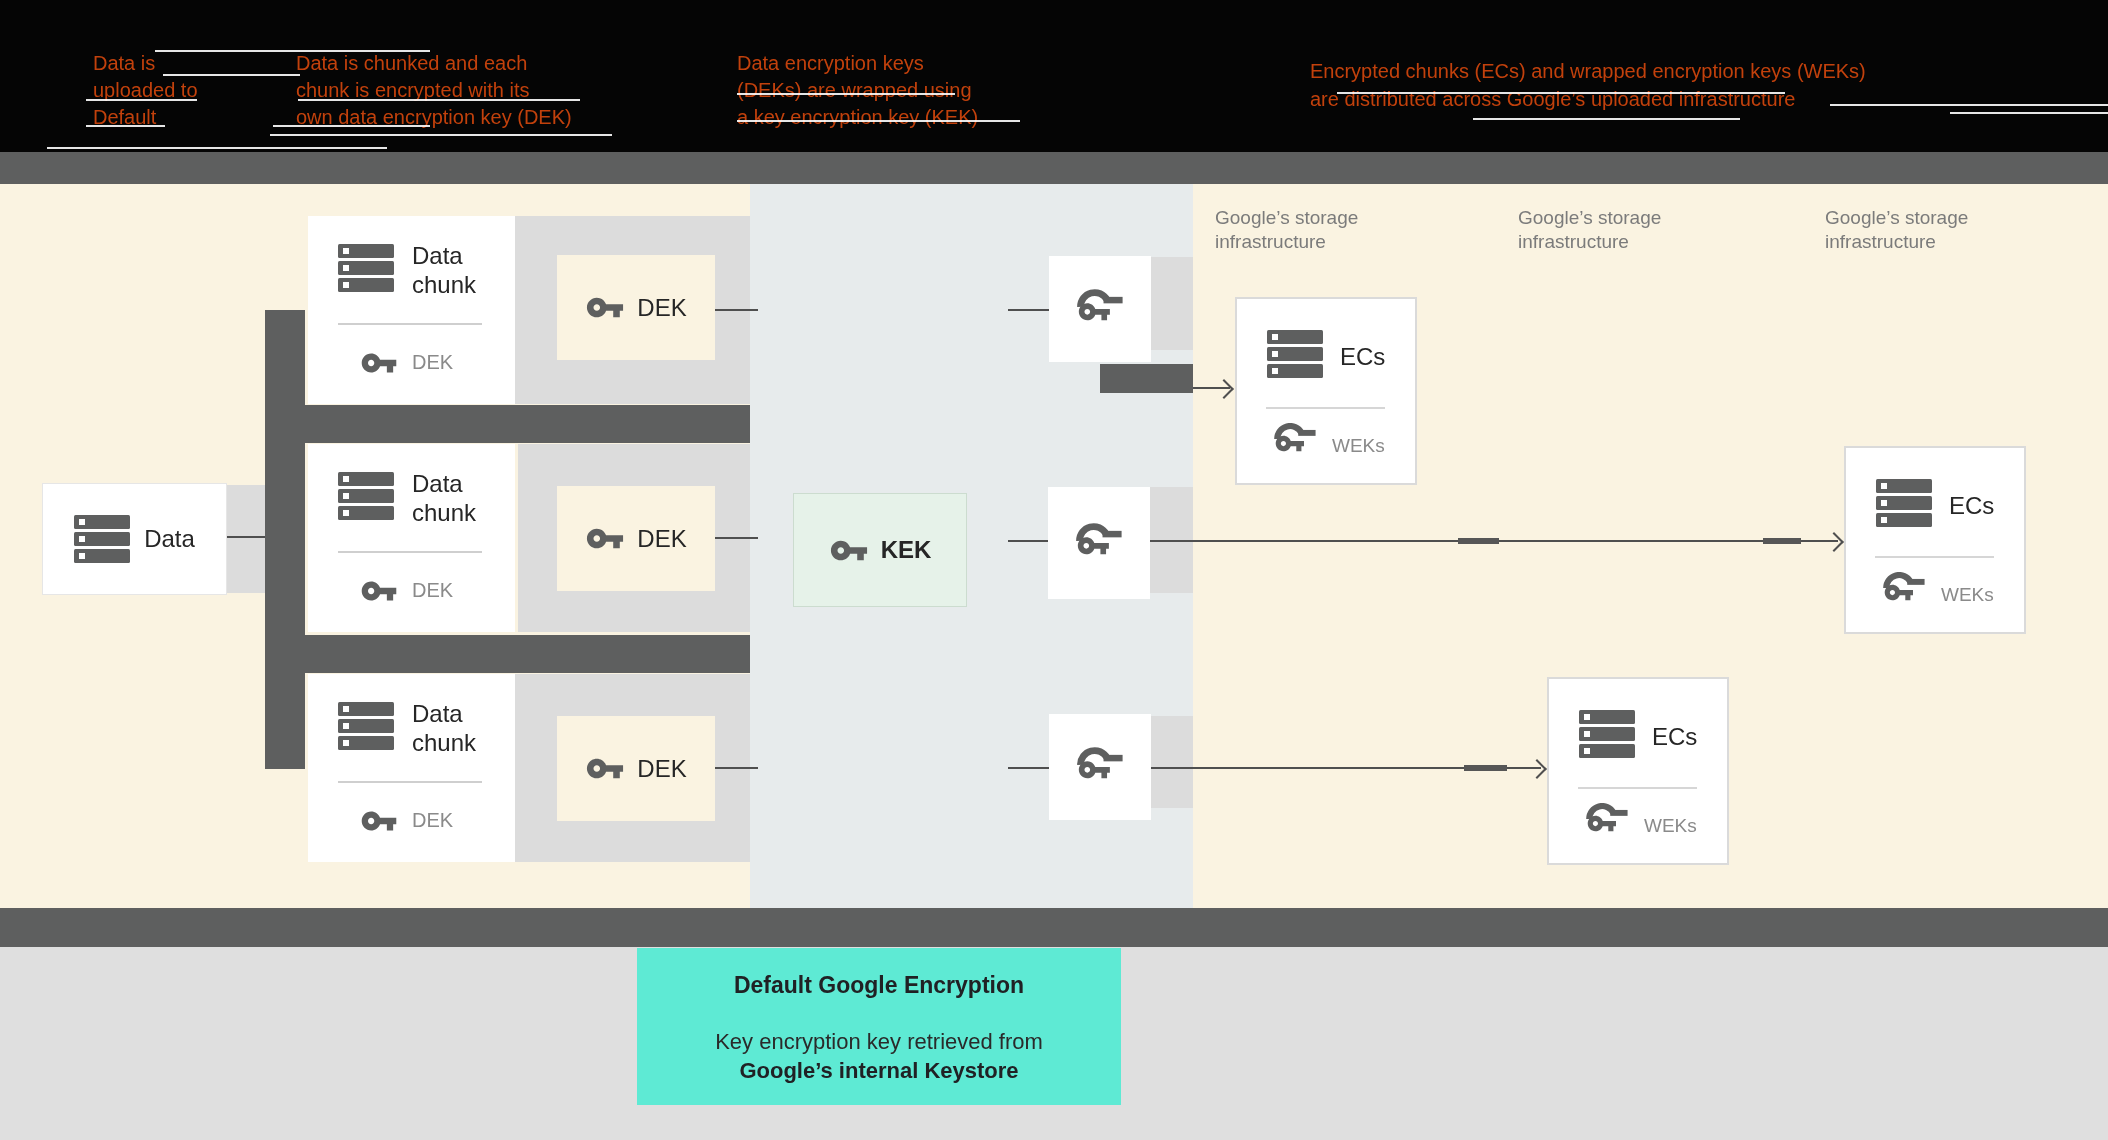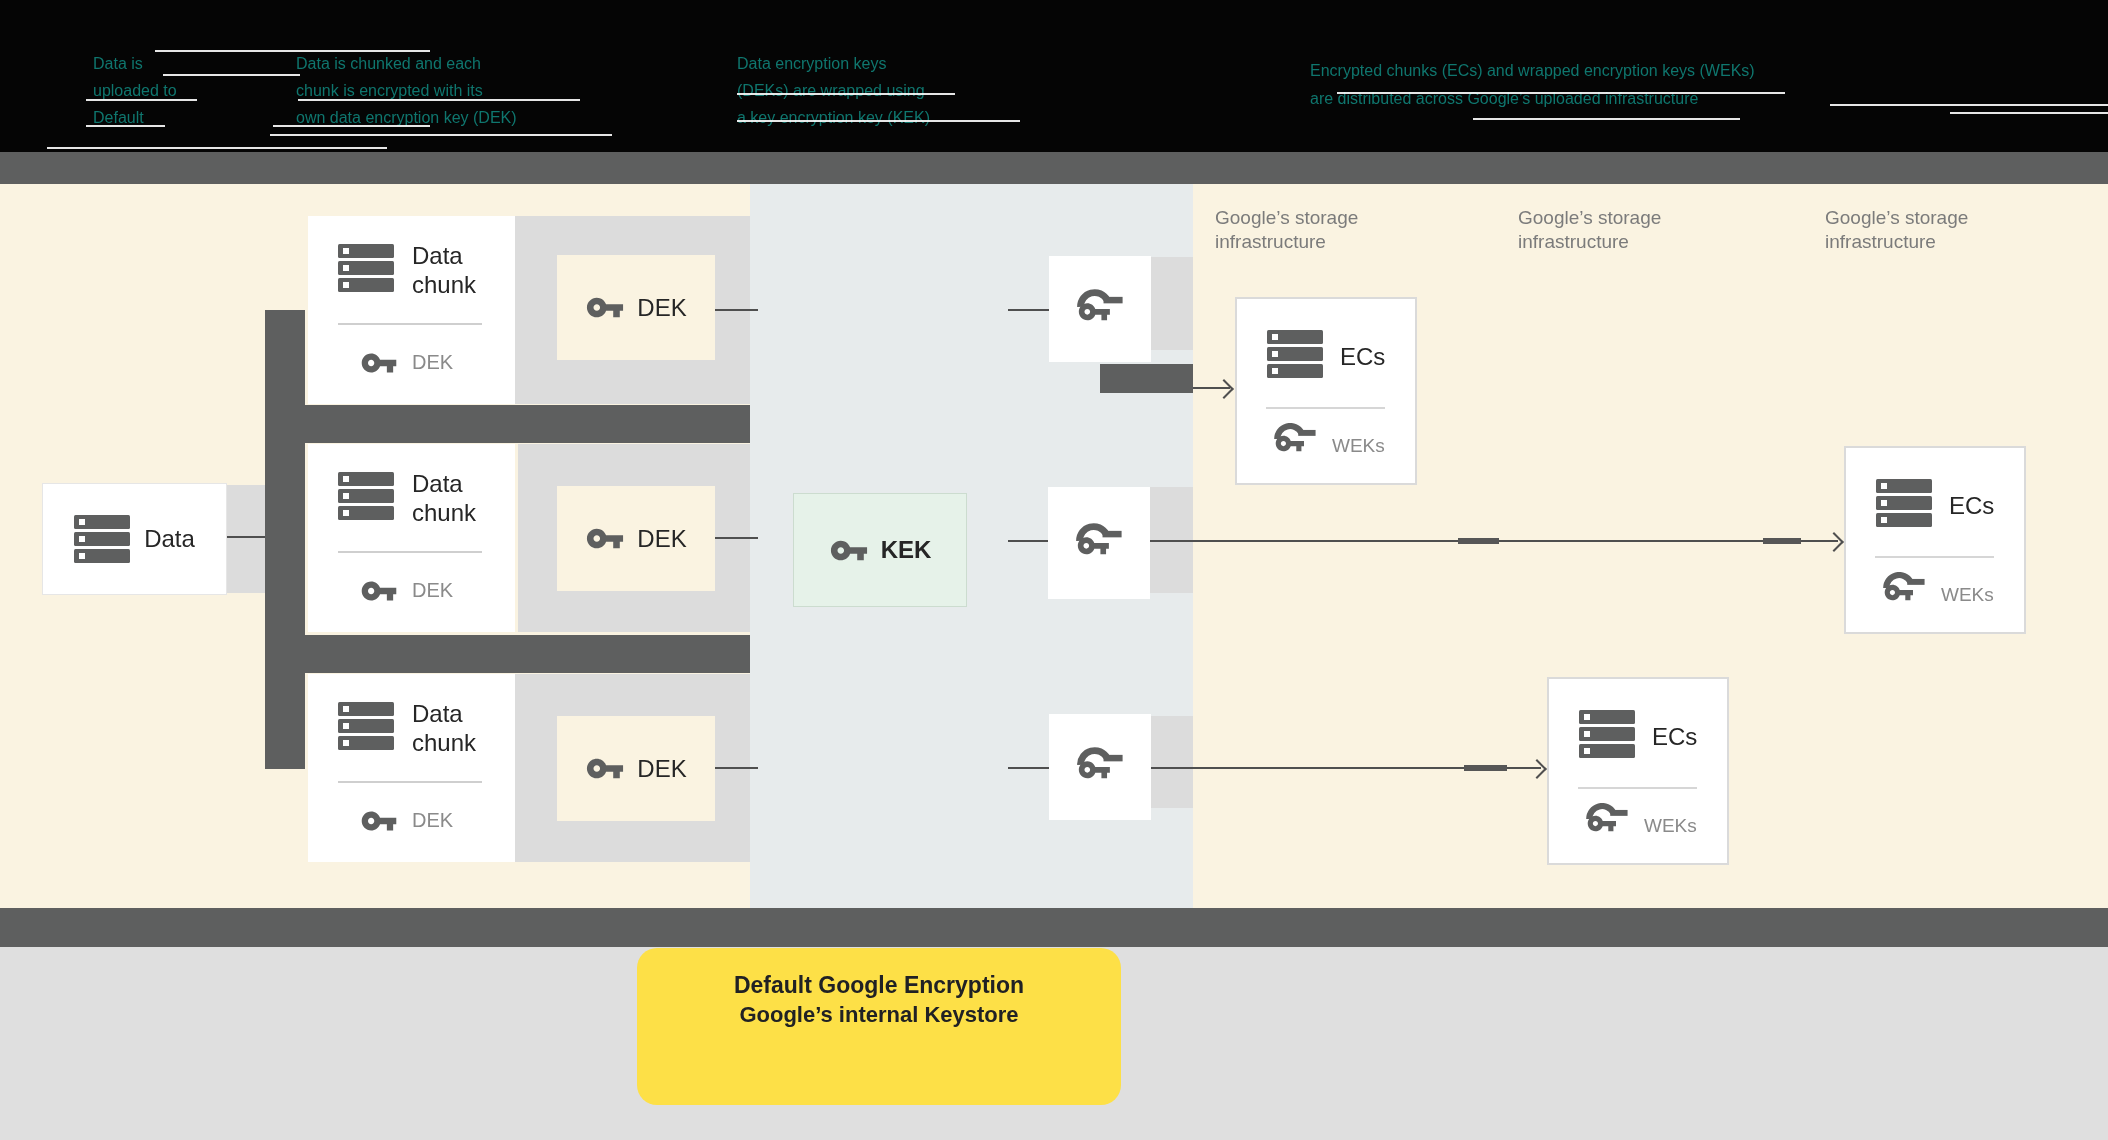--- a/index.html
+++ b/index.html
@@ -1,20 +1,20 @@
 <!DOCTYPE html>
 <html><head>
 <meta charset="utf-8">
 <style>
   html,body{margin:0;padding:0;background:#ffffff;font-family:"Liberation Sans", sans-serif;}
   #app{position:relative;width:2108px;height:1140px;overflow:hidden;background:#ffffff;}
 
   
   .hdr{position:absolute;left:0;top:0;width:2108px;height:152px;background:#050505;}
-  .step{position:absolute;color:#0f766e;font-size:16px;line-height:27px;white-space:nowrap;}
+  .step{position:absolute;color:#c2410c;font-size:20px;line-height:27px;white-space:nowrap;}
   .step.centered{text-align:left;white-space:normal;}
   .streak{position:absolute;height:2px;background:rgba(255,255,255,0.9);}
 
   
   .band{position:absolute;left:0;width:2108px;background:#5e5f5f;}
 
   
   .main-bg{position:absolute;left:0;top:184px;width:2108px;height:724px;background:#faf3e1;}
   .panel{position:absolute;left:750px;top:184px;width:443px;height:724px;background:#e7ebec;}
   .strip{position:absolute;background:#dcdcdc;}
@@ -46,21 +46,21 @@
   .ec-box .srv{position:absolute;left:30px;top:31px;}
   .ec-box .title{position:absolute;left:103px;top:44px;font-size:24px;color:#262626;}
   .ec-box .divider{position:absolute;left:29px;top:108px;width:119px;height:2px;background:#d6d6d6;}
   .ec-box .wk{position:absolute;left:36px;top:124px;}
   .ec-box .klabel{position:absolute;left:95px;top:136px;font-size:19px;color:#8a8a8a;}
 
   .storage-label{position:absolute;font-size:19px;line-height:24px;color:#7b7b7b;}
 
   
   .footer-bg{position:absolute;left:0;top:947px;width:2108px;height:193px;background:#dfdfdf;}
-  .caption{position:absolute;left:637px;top:948px;width:484px;height:157px;background:#fde047;text-align:center;border-radius:20px;}
+  .caption{position:absolute;left:637px;top:948px;width:484px;height:157px;background:#5eead4;text-align:center;}
   .caption .cap-title{margin-top:24px;font-size:23px;font-weight:bold;color:#202124;}
   .caption .cap-l1{margin-top:30px;font-size:22px;color:#2a2a2a;}
   .caption .cap-l2{margin-top:3px;font-size:22px;font-weight:bold;color:#202124;}
 
   svg{display:block;}
 </style>
 </head>
 <body>
 
 <svg width="0" height="0" style="position:absolute">
@@ -292,16 +292,17 @@
     <svg class="wk" width="44" height="36" viewBox="0 0 34 28">
         <use href="#i-wkey"></use>
       </svg>
     <div class="klabel">WEKs</div>
   </div>
 
   <div class="band" style="top:908px;height:39px"></div>
   <div class="footer-bg"></div>
   <div class="caption">
     <div class="cap-title">Default Google Encryption</div>
+    <div class="cap-l1">Key encryption key retrieved from</div>
     <div class="cap-l2">Google’s internal Keystore</div>
   </div>
 
 </div>
 
 </body></html>

